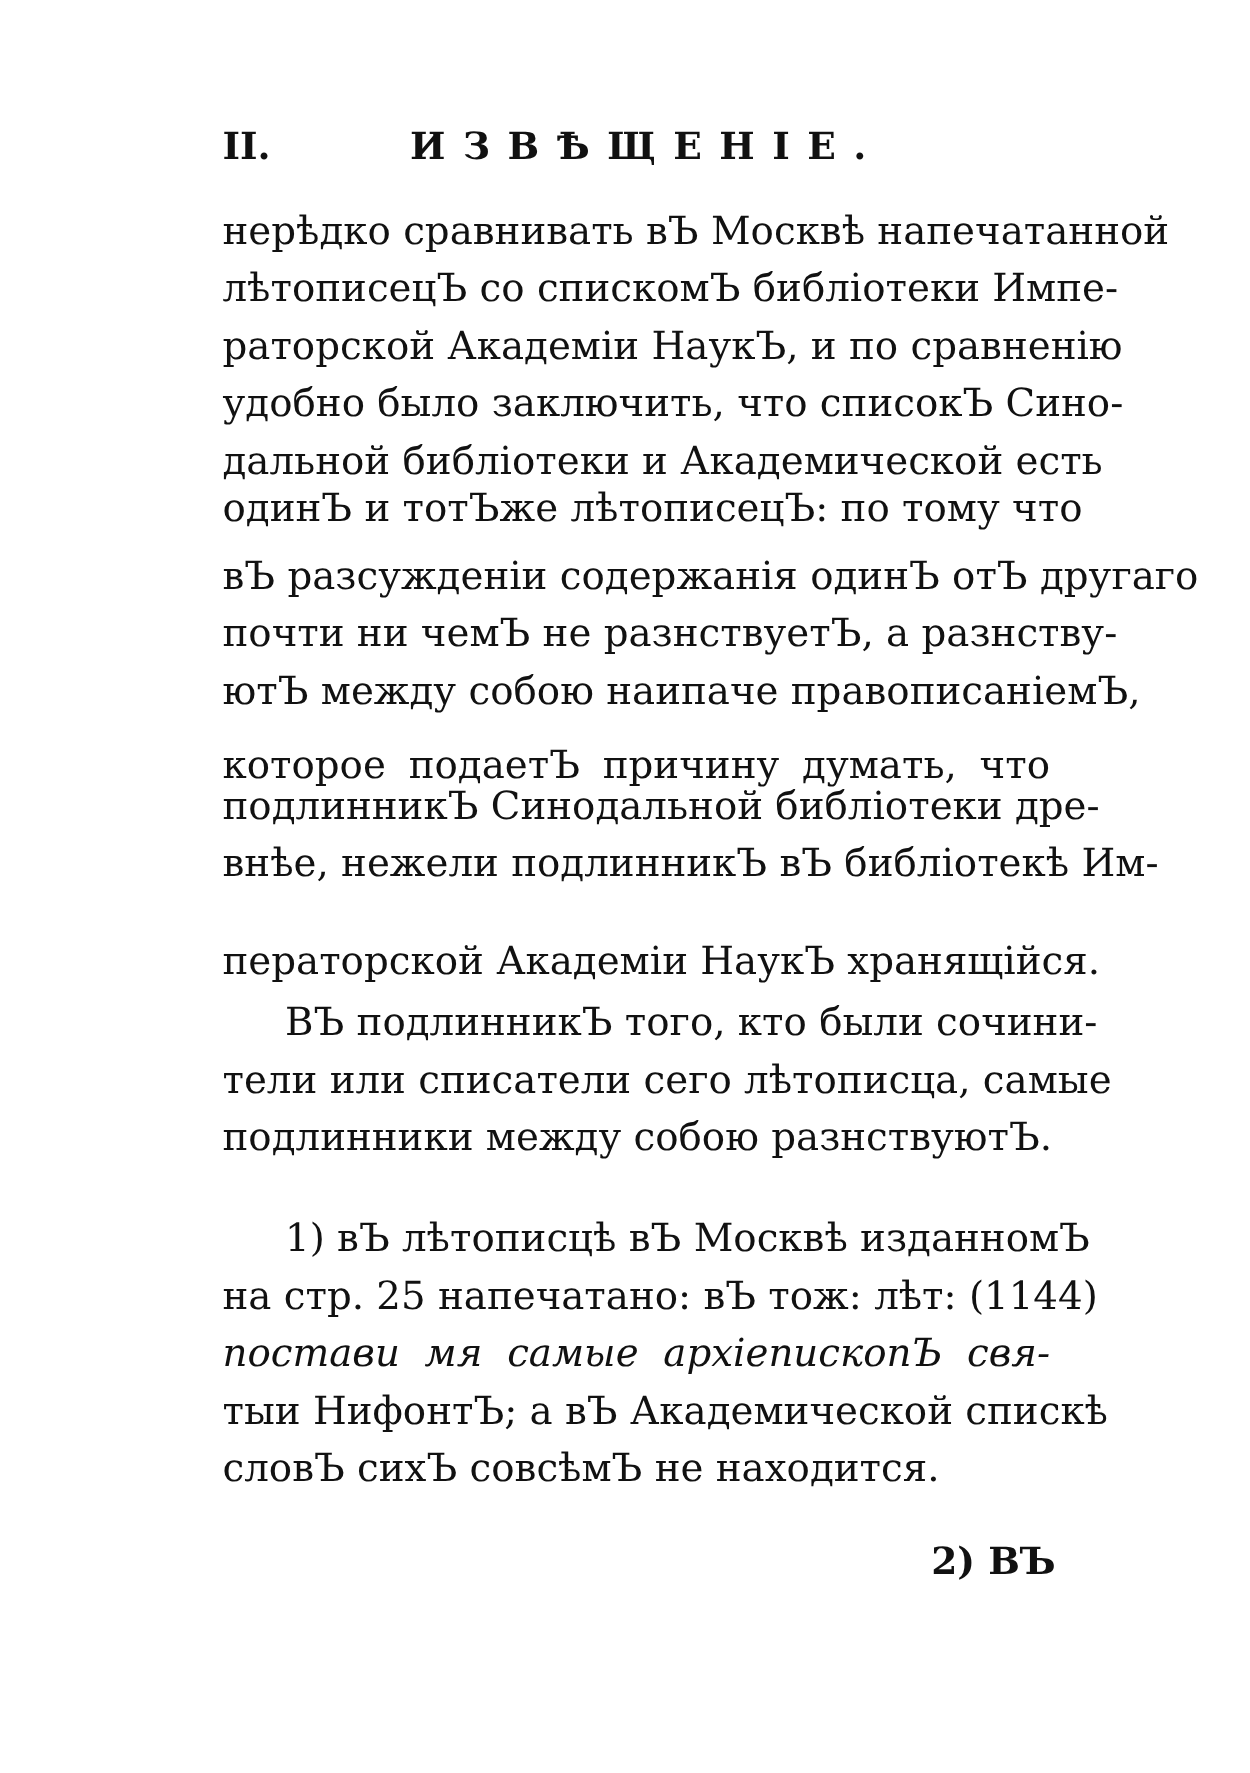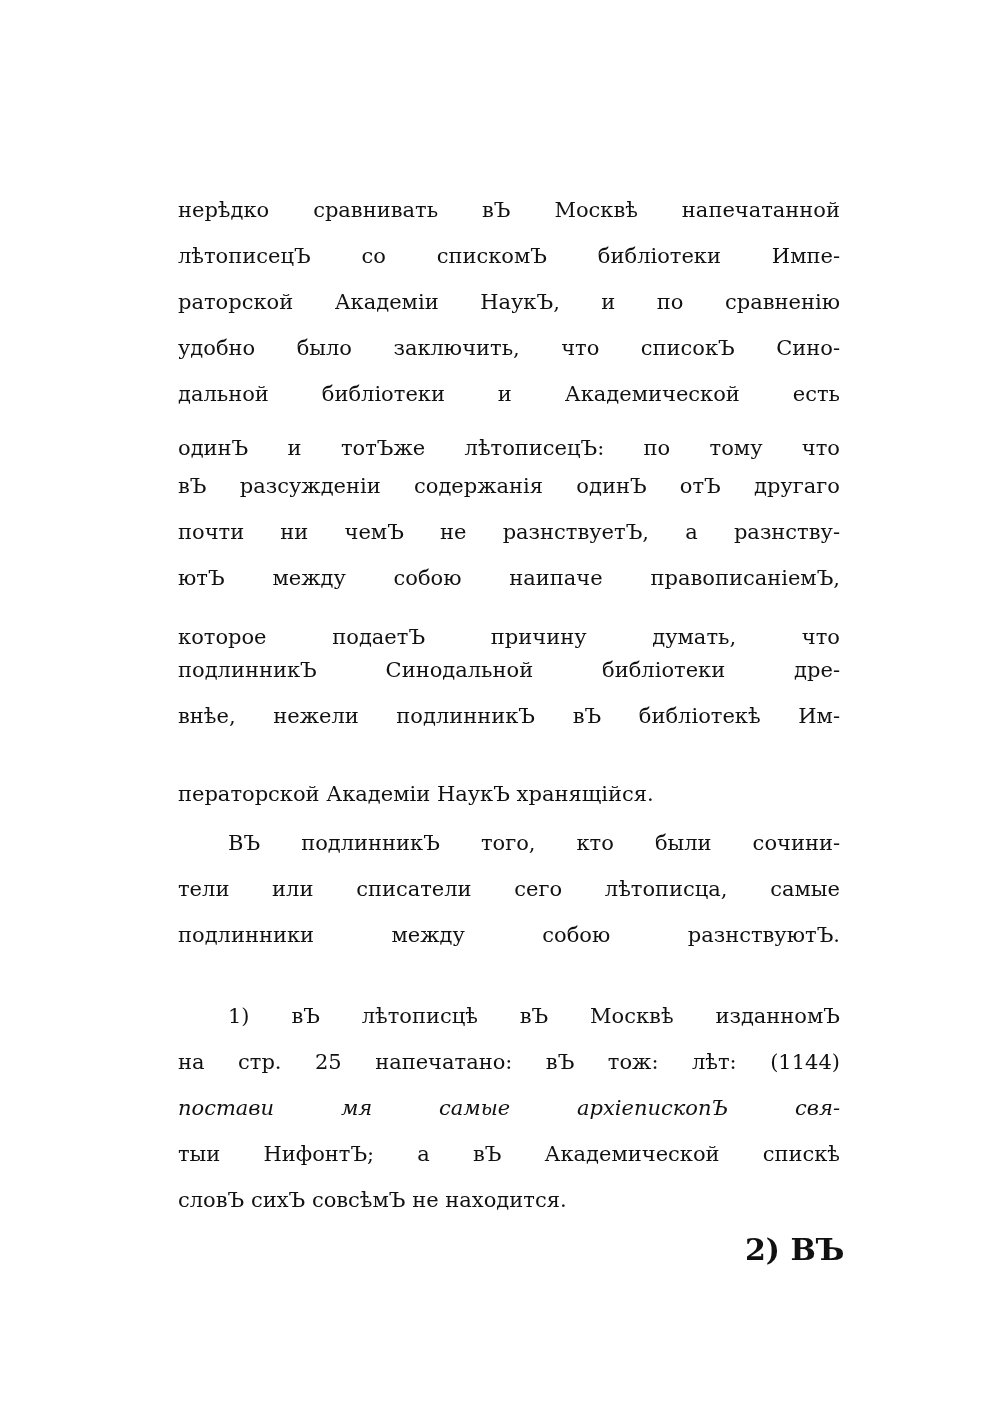--- a/index.html
+++ b/index.html
@@ -5,40 +5,44 @@
   html, body { margin: 0; padding: 0; }
   body {
     width: 1000px; height: 1418px; background: #ffffff; position: relative; overflow: hidden;
     font-family: "DejaVu Serif", "Liberation Serif", serif; color: #111;
   }
   .page { position: absolute; left: 0; top: 0; width: 1000px; height: 1418px; }
   .header { position: absolute; top: 100px; left: 178px; width: 660px; height: 44px; }
   .page-num { position: absolute; left: 0; top: 0; font-size: 30px; font-weight: bold; }
   .running-title { position: absolute; left: 150px; top: 0; font-size: 30px; font-weight: bold; letter-spacing: 14px; }
   .line {
-    position: absolute; left: 178px; width: 662px; font-size: 21px; line-height: 46px;
-    white-space: nowrap; text-align: justify; text-align-last: justify; margin-top: 25px;
+    position: absolute; left: 178px; width: 662px; font-size: 31px; line-height: 46px;
+    white-space: nowrap; text-align: justify; text-align-last: justify;
   }
   .line.indent { left: 228px; width: 612px; }
   .line.last { text-align-last: left; }
   .italic { font-style: italic; }
   .catchword { position: absolute; left: 745px; top: 1232px; font-size: 30px; font-weight: bold; }
 </style>
 </head>
 <body>
 
 <div class="page">
+  <div class="header">
+    <span class="page-num">II.</span>
+    <span class="running-title">ИЗВѢЩЕНІЕ.</span>
+  </div>
 
   <div>
     <div class="line" style="top:162px">нерѣдко сравнивать вЪ Москвѣ напечатанной</div>
     <div class="line" style="top:208px">лѣтописецЪ со спискомЪ библіотеки Импе-</div>
     <div class="line" style="top:254px">раторской Академіи НаукЪ, и по сравненію</div>
     <div class="line" style="top:300px">удобно было заключить, что списокЪ Сино-</div>
     <div class="line" style="top:346px">дальной библіотеки и Академической есть</div>
-    <div class="line" style="top:400px">одинЪ и тотЪже лѣтописецЪ: по тому что</div>
+    <div class="line" style="top:384px">одинЪ и тотЪже лѣтописецЪ: по тому что</div>
     <div class="line" style="top:438px">вЪ разсужденіи содержанія одинЪ отЪ другаго</div>
     <div class="line" style="top:484px">почти ни чемЪ не разнствуетЪ, а разнству-</div>
     <div class="line" style="top:530px">ютЪ между собою наипаче правописаніемЪ,</div>
     <div class="line" style="top:589px">которое подаетЪ причину думать, что</div>
     <div class="line" style="top:622px">подлинникЪ Синодальной библіотеки дре-</div>
     <div class="line" style="top:668px">внѣе, нежели подлинникЪ вЪ библіотекѣ Им-</div>
     <div class="line last" style="top:746px">ператорской Академіи НаукЪ хранящійся.</div>
   </div>
 
   <div>

